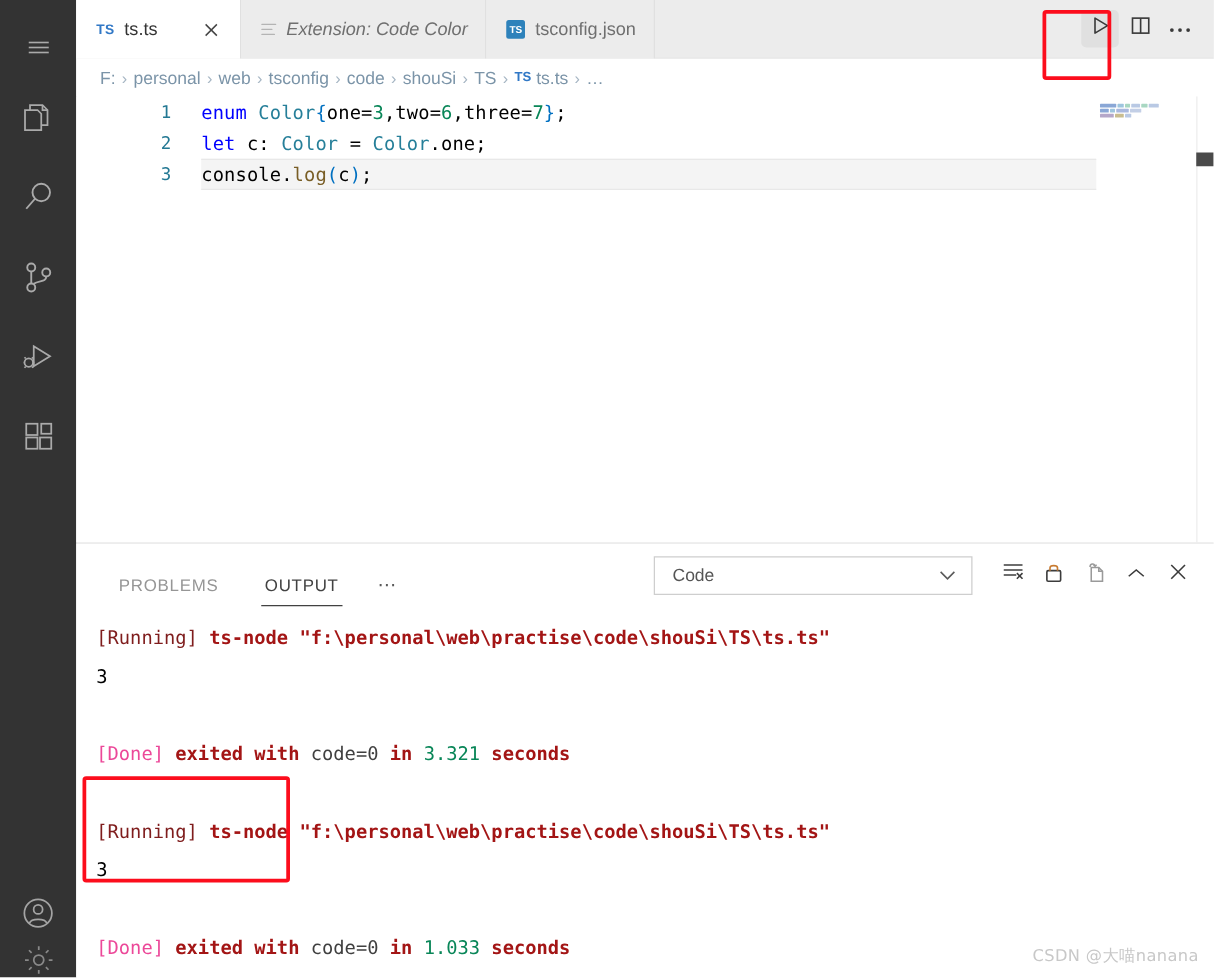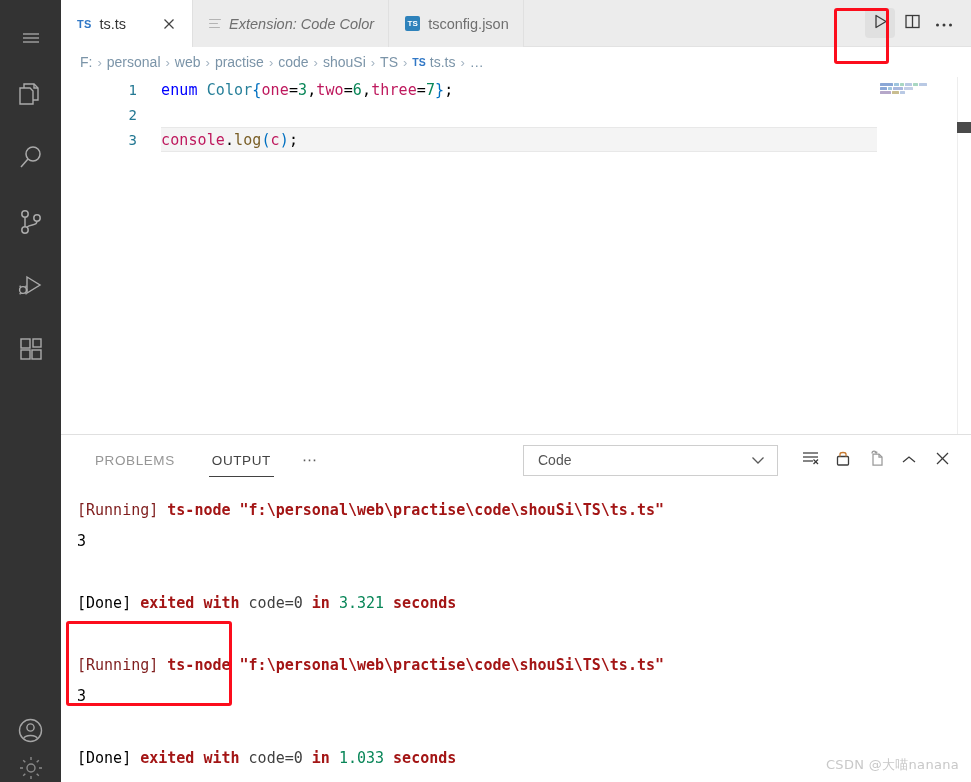--- a/index.html
+++ b/index.html
@@ -125,21 +125,21 @@
     width:76px; text-align:right; padding-right:0;
     color:#237893; font-size:14px;
     font-family:"DejaVu Sans Mono", monospace;
   }
   .code-text {
     margin-left:24px; position:relative; white-space:pre;
     letter-spacing:.1px;
   }
   .kw-blue   { color:#0000ff; }
   .kw-type   { color:#267f99; }
-  .prop      { color:#be185d; }
+  .prop      { color:#000000; }
   .num       { color:#098658; }
   .fn        { color:#795e26; }
   .punc      { color:#000000; }
   .var-blue  { color:#0070c1; }
 
   
   .minimap {
     position:absolute; right:19px; top:6px; width:72px; height:351px;
   }
   .mm-row { display:flex; gap:1px; margin-bottom:1px; height:3px; }
@@ -157,21 +157,21 @@
     background:#e0e0e0;
   }
 
   
   .panel {
     position:absolute; left:61px; top:435px; width:910px; height:347px;
     background:#ffffff;
   }
   .panel-header {
     position:absolute; left:0; top:0; width:910px; height:50px;
-    display:flex; align-items:center;
+    display:flex; align-items:flex-end;
   }
   .panel-tabs { display:flex; align-items:center; gap:0; padding-left:28px; }
   .panel-tab {
     position:relative;
     font-size:13.5px; letter-spacing:.6px;
     color:#969696; padding:0 6px; margin-right:25px;
     height:34px; display:flex; align-items:center;
   }
   .panel-tab.active { color:#424242; }
   .panel-tab.active::after {
@@ -207,21 +207,21 @@
     padding:10px 0 0 16px;
     font-family:"DejaVu Sans Mono", monospace;
     font-size:15px;
     overflow:hidden;
   }
   .out-line { height:31px; line-height:31px; white-space:pre; }
   .out-blank { height:31px; }
   .o-running { color:#7f1d1d; }
   .o-cmd     { color:#a31515;font-weight:bold; }
   .o-val     { color:#000000; }
-  .o-done    { color:#000000; }
+  .o-done    { color:#ec4899; }
   .o-purple  { color:#404040; }
   .o-green   { color:#098658; }
   .o-plain   { color:#333333; }
 
   .watermark {
     position:absolute; right:12px; bottom:8px;
     font-size:13px; color:#c8c8c8;
     font-family:"DejaVu Sans", sans-serif;
     letter-spacing:.3px;
   }
@@ -377,21 +377,21 @@
     </div>
   </div>
 
   <div class="breadcrumb">
     <span class="crumb">F:</span>
     <span class="crumb-sep">›</span>
     <span class="crumb">personal</span>
     <span class="crumb-sep">›</span>
     <span class="crumb">web</span>
     <span class="crumb-sep">›</span>
-    <span class="crumb">practise</span>
+    <span class="crumb">tsconfig</span>
     <span class="crumb-sep">›</span>
     <span class="crumb">code</span>
     <span class="crumb-sep">›</span>
     <span class="crumb">shouSi</span>
     <span class="crumb-sep">›</span>
     <span class="crumb">TS</span>
     <span class="crumb-sep">›</span>
     <span class="crumb-ts">TS</span>
     <span class="crumb">ts.ts</span>
     <span class="crumb-sep">›</span>
@@ -399,20 +399,21 @@
   </div>
 
   <div class="editor">
     <div id="code-lines">
         <div class="code-line">
           <span class="ln">1</span>
           <span class="code-text"><span class="kw-blue">enum</span><span class="punc"> </span><span class="kw-type">Color</span><span class="var-blue">{</span><span class="prop">one</span><span class="punc">=</span><span class="num">3</span><span class="punc">,</span><span class="prop">two</span><span class="punc">=</span><span class="num">6</span><span class="punc">,</span><span class="prop">three</span><span class="punc">=</span><span class="num">7</span><span class="var-blue">}</span><span class="punc">;</span></span>
         </div>
         <div class="code-line">
           <span class="ln">2</span>
+          <span class="code-text"><span class="kw-blue">let</span><span class="punc"> </span><span class="prop">c</span><span class="punc">: </span><span class="kw-type">Color</span><span class="punc"> = </span><span class="kw-type">Color</span><span class="punc">.</span><span class="prop">one</span><span class="punc">;</span></span>
         </div>
         <div class="code-line current">
           <div class="code-text-bg"></div>
           <span class="ln">3</span>
           <span class="code-text"><span class="prop">console</span><span class="punc">.</span><span class="fn">log</span><span class="var-blue">(</span><span class="prop">c</span><span class="var-blue">)</span><span class="punc">;</span></span>
         </div>
       </div>
 
     <div class="minimap">
       <div id="minimap-rows">

